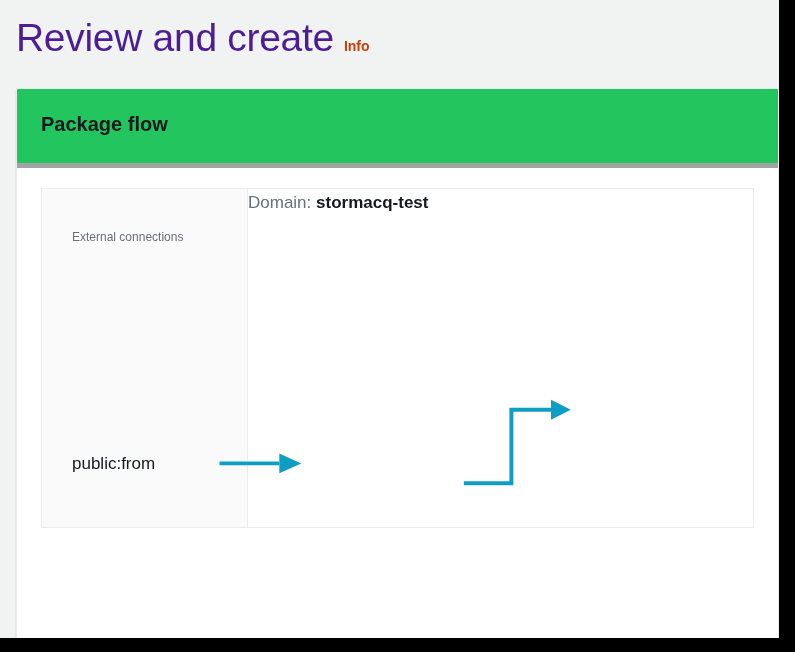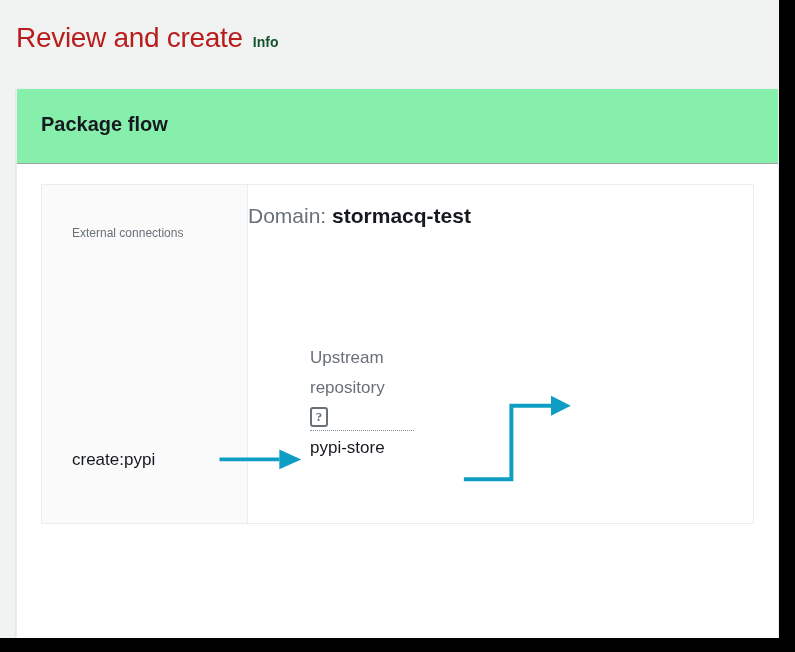--- a/index.html
+++ b/index.html
@@ -19,51 +19,51 @@
   
   .page-header {
     position: absolute;
     left: 16px;
     top: 18px;
     display: flex;
     align-items: baseline;
     gap: 10px;
   }
   .page-title {
-    font-size: 28px;
+    font-size: 39px;
     font-weight: 400;
     letter-spacing: -0.3px;
-    color: #b91c1c;
+    color: #4c1d95;
     line-height: 40px;
   }
   .info-link {
     font-size: 14px;
     font-weight: 700;
-    color: #14532d;
+    color: #c2410c;
     text-decoration: none;
     cursor: pointer;
   }
 
   
   .card {
     position: absolute;
     left: 16px;
     top: 88px;
     width: 763px;
     height: 567px;
     background: #ffffff;
     border: 1px solid #eaeded;
     border-radius: 2px;
     box-shadow: 0 1px 1px 0 rgba(0,28,36,0.10), 1px 1px 1px 0 rgba(0,28,36,0.05), -1px 1px 1px 0 rgba(0,28,36,0.05);
     box-sizing: border-box;
     overflow: hidden;
   }
   .card-header {
-    background: #86efac;
-    border-bottom: 1px solid #a3a3a3;
+    background: #22c55e;
+    border-bottom: 5px solid #a3a3a3;
     padding: 22px 24px 20px 24px;
     box-sizing: border-box;
   }
   .card-title {
     font-size: 20px;
     font-weight: 700;
     color: #16191f;
     line-height: 26px;
     margin: 0 0 6px 0;
   }
@@ -111,25 +111,24 @@
     line-height: 32px;
   }
   .ext-label {
     left: 30px;
     top: 32px;
     width: 130px;
   }
   .domain-label {
     left: 32px;
     top: 32px;
-    font-size: 21px;
+    font-size: 17px;
     color: #687078;
     line-height: 28px;
     white-space: nowrap;
-    margin-top: 17px;
   }
   .domain-label .domain-name {
     color: #16191f;
     font-weight: 700;
   }
 
   
   .node {
     position: absolute;
   }
@@ -229,35 +228,29 @@
 
   <div class="card-header">
     <div class="card-title">Package flow</div>
   </div>
 
   <div class="diagram-wrap">
     <div class="diagram">
 
       <div class="ext-pane">
         <div class="pane-label ext-label">External connections</div>
-        <div class="ext-conn-value">create:pypi</div>
+        <div class="ext-conn-value">public:from</div>
       </div>
 
       <div class="domain-pane">
         <div class="domain-label">
           <span>Domain:</span>
           <span class="domain-name">stormacq-test</span>
         </div>
 
-        <div class="node upstream-node">
-          <div class="node-label">Upstream repository</div>
-          <div class="broken-img">?</div>
-          <div class="dotted-rule"></div>
-          <div class="node-value">pypi-store</div>
-        </div>
 
 
         <svg class="arrow-svg" viewBox="0 0 510 340" preserveAspectRatio="none">
           <polyline points="218,296 266,296 266,222 306,222" fill="none" stroke="#0e9ec4" stroke-width="4"></polyline>
           <polygon points="306,212 326,222 306,232" fill="#0e9ec4"></polygon>
         </svg>
       </div>
 
       <svg class="arrow-svg" viewBox="0 0 713 340" preserveAspectRatio="none">
         <line x1="178" y1="276" x2="238" y2="276" stroke="#0e9ec4" stroke-width="4"></line>

